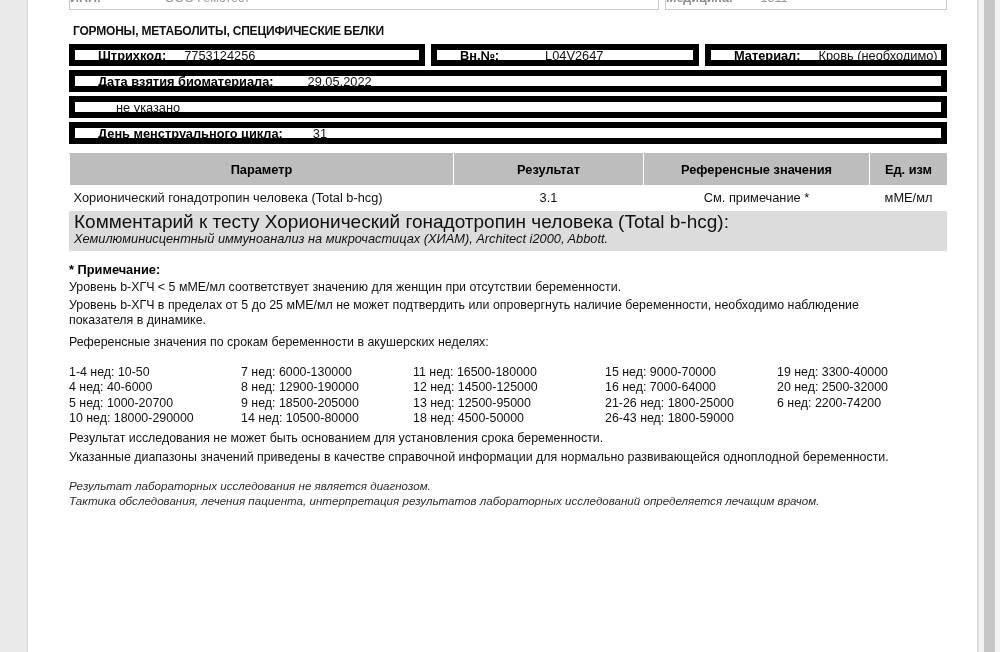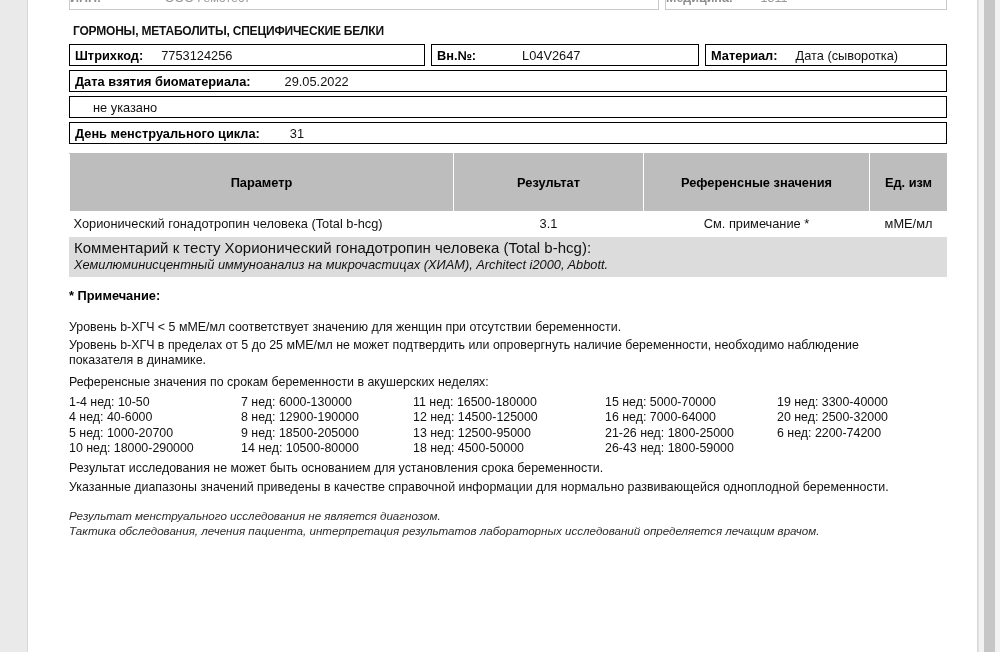--- a/index.html
+++ b/index.html
@@ -69,26 +69,26 @@
     white-space: nowrap;
   }
 
   
   .box-row {
     display: flex;
     gap: 6px;
     margin-bottom: 4px;
   }
   .box {
-    border: 1px solid #000000;
+    border: 6px solid #000000;
     background: #ffffff;
     height: 22px;
     display: flex;
     align-items: center;
-    padding: 0 5px;
+    padding: 0 23px;
     font-size: 12.8px;
     white-space: nowrap;
     overflow: hidden;
   }
   .box .lbl { font-weight: bold; color: #000; }
   .box .val { color: #111; margin-left: 18px; }
   .box.wide { flex: 1; }
   .b-barcode { width: 356px; }
   .b-inno    { width: 268px; }
   .b-mat     { flex: 1; }
@@ -99,21 +99,21 @@
     border-collapse: collapse;
     margin-top: 9px;
     table-layout: fixed;
   }
   table.results th {
     background: #bdbdbd;
     color: #000;
     font-size: 12.8px;
     font-weight: bold;
     text-align: center;
-    padding: 21px 2px;
+    padding: 8px 2px;
     border: 1px solid #ffffff;
     border-top: 1px solid #bdbdbd;
     border-bottom: 1px solid #ffffff;
   }
   table.results td {
     font-size: 12.8px;
     color: #111;
     padding: 4px 4px 5px 4px;
     vertical-align: top;
     background: #fff;
@@ -124,21 +124,21 @@
   td.c-unit   { text-align: center; padding-top: 13px; }
 
   
   .comment-block {
     width: 878px;
     background: #dcdcdc;
     padding: 2px 5px 4px 5px;
     margin-top: 1px;
   }
   .comment-title {
-    font-size: 15px;
+    font-size: 19px;
     color: #111;
     line-height: 17px;
     white-space: nowrap;
   }
   .comment-body {
     font-size: 12.8px;
     font-style: italic;
     color: #111;
     line-height: 17px;
     white-space: nowrap;
@@ -146,41 +146,41 @@
 
   
   .note {
     margin-top: 11px;
     width: 878px;
   }
   .note-head {
     font-size: 12.8px;
     font-weight: bold;
     color: #000;
-    margin-bottom: 17px;
+    margin-bottom: 3px;
   }
   .note-line {
     font-size: 12.4px;
     color: #111;
     line-height: 15.5px;
     margin-bottom: 2px;
   }
   .note-line.tight { margin-bottom: 0; }
 
   
   .ref-head {
     font-size: 12.4px;
     color: #111;
     line-height: 16px;
     margin-top: 5px;
   }
   .ref-grid {
     display: grid;
     grid-template-columns: 172px 172px 192px 172px auto;
-    margin-top: 5px;
+    margin-top: 15px;
   }
   .ref-cell {
     font-size: 12.4px;
     color: #111;
     line-height: 15.6px;
     white-space: nowrap;
   }
 
   .tail-line {
     font-size: 12.4px;
@@ -242,21 +242,21 @@
         <div class="box b-barcode">
           <span class="lbl">Штрихкод:</span>
           <span class="val">7753124256</span>
         </div>
         <div class="box b-inno">
           <span class="lbl">Вн.№:</span>
           <span class="val" style="margin-left:46px;">L04V2647</span>
         </div>
         <div class="box b-mat">
           <span class="lbl">Материал:</span>
-          <span class="val">Дата (сыворотка)</span>
+          <span class="val">Кровь (необходимо)</span>
         </div>
       </div>
 
       <div class="box-row">
         <div class="box wide">
           <span class="lbl">Дата взятия биоматериала:</span>
           <span class="val" style="margin-left:34px;">29.05.2022</span>
         </div>
       </div>
 
@@ -308,21 +308,21 @@
         <div class="note-line">Уровень b-ХГЧ &lt; 5 мМЕ/мл соответствует значению для женщин при отсутствии беременности.</div>
         <div class="note-line tight">Уровень b-ХГЧ в пределах от 5 до 25 мМЕ/мл не может подтвердить или опровергнуть наличие беременности, необходимо наблюдение</div>
         <div class="note-line">показателя в динамике.</div>
 
         <div class="ref-head">Референсные значения по срокам беременности в акушерских неделях:</div>
 
         <div class="ref-grid">
           <div class="ref-cell">1-4 нед: 10-50</div>
           <div class="ref-cell">7 нед: 6000-130000</div>
           <div class="ref-cell">11 нед: 16500-180000</div>
-          <div class="ref-cell">15 нед: 5000-70000</div>
+          <div class="ref-cell">15 нед: 9000-70000</div>
           <div class="ref-cell">19 нед: 3300-40000</div>
 
           <div class="ref-cell">4 нед: 40-6000</div>
           <div class="ref-cell">8 нед: 12900-190000</div>
           <div class="ref-cell">12 нед: 14500-125000</div>
           <div class="ref-cell">16 нед: 7000-64000</div>
           <div class="ref-cell">20 нед: 2500-32000</div>
 
           <div class="ref-cell">5 нед: 1000-20700</div>
           <div class="ref-cell">9 нед: 18500-205000</div>
@@ -333,21 +333,21 @@
           <div class="ref-cell">10 нед: 18000-290000</div>
           <div class="ref-cell">14 нед: 10500-80000</div>
           <div class="ref-cell">18 нед: 4500-50000</div>
           <div class="ref-cell">26-43 нед: 1800-59000</div>
         </div>
 
         <div class="tail-line">Результат исследования не может быть основанием для установления срока беременности.</div>
         <div class="tail-line">Указанные диапазоны значений приведены в качестве справочной информации для нормально развивающейся одноплодной беременности.</div>
 
         <div class="disclaimer">
-          <div class="disclaimer-line">Результат менструального исследования не является диагнозом.</div>
+          <div class="disclaimer-line">Результат лабораторных исследования не является диагнозом.</div>
           <div class="disclaimer-line">Тактика обследования, лечения пациента, интерпретация результатов лабораторных исследований определяется лечащим врачом.</div>
         </div>
       </div>
 
     </div>
   </div>
 
   <div class="scrollbar">
     <div class="scroll-thumb"></div>
   </div>

